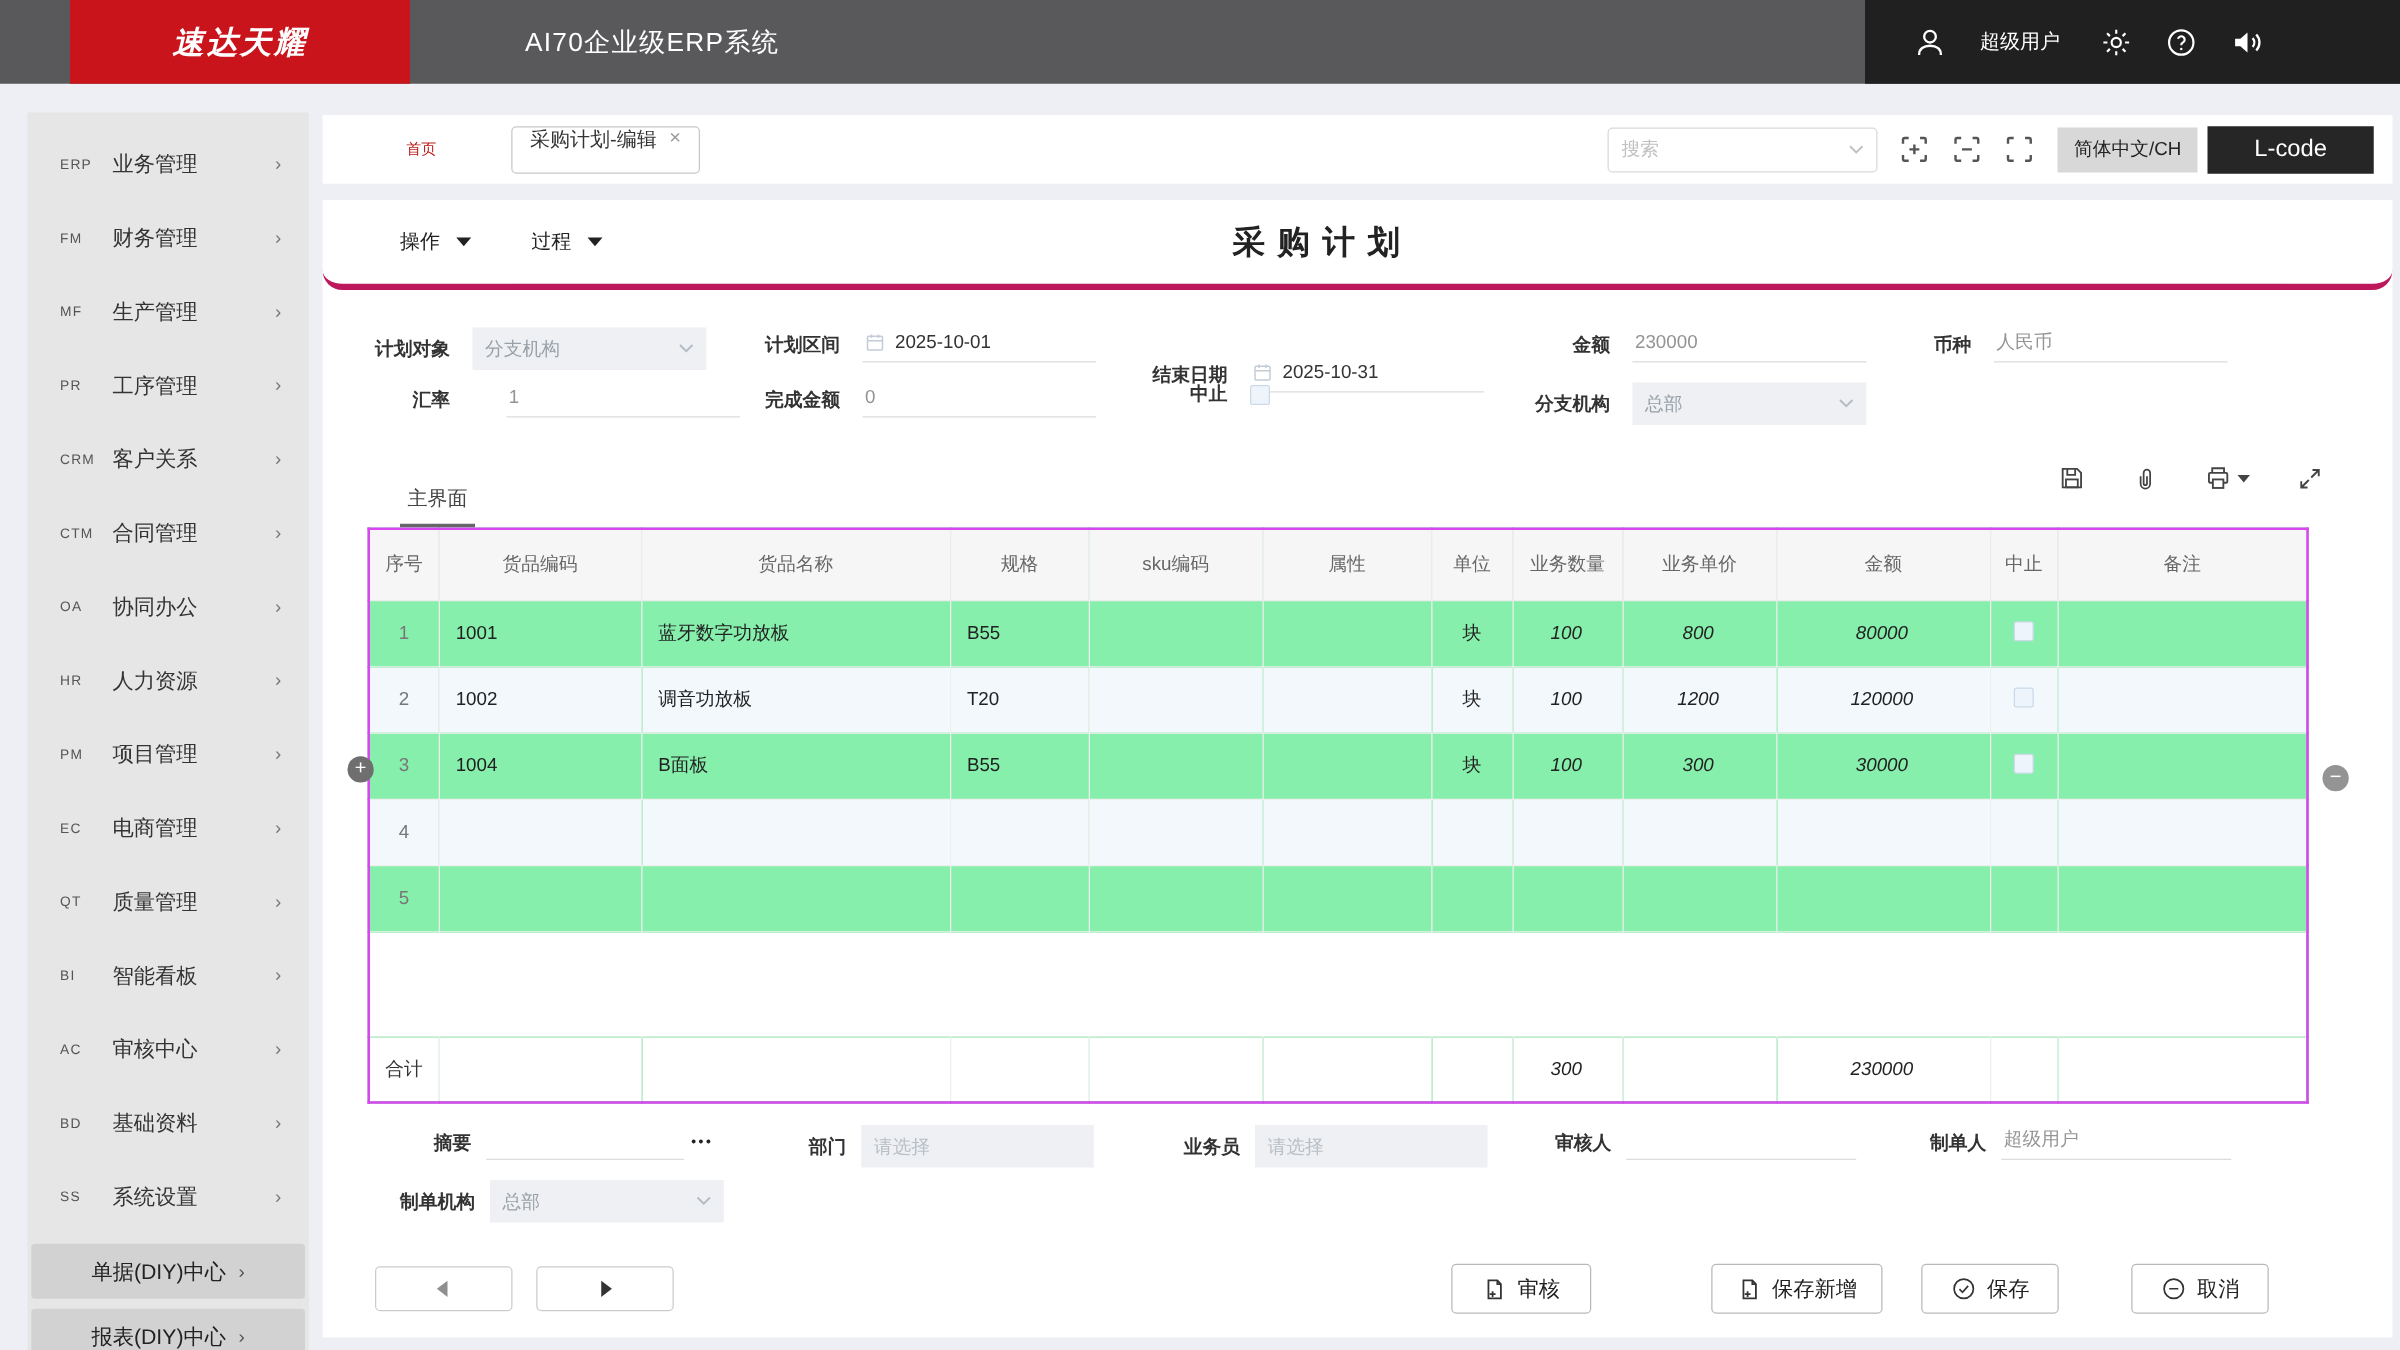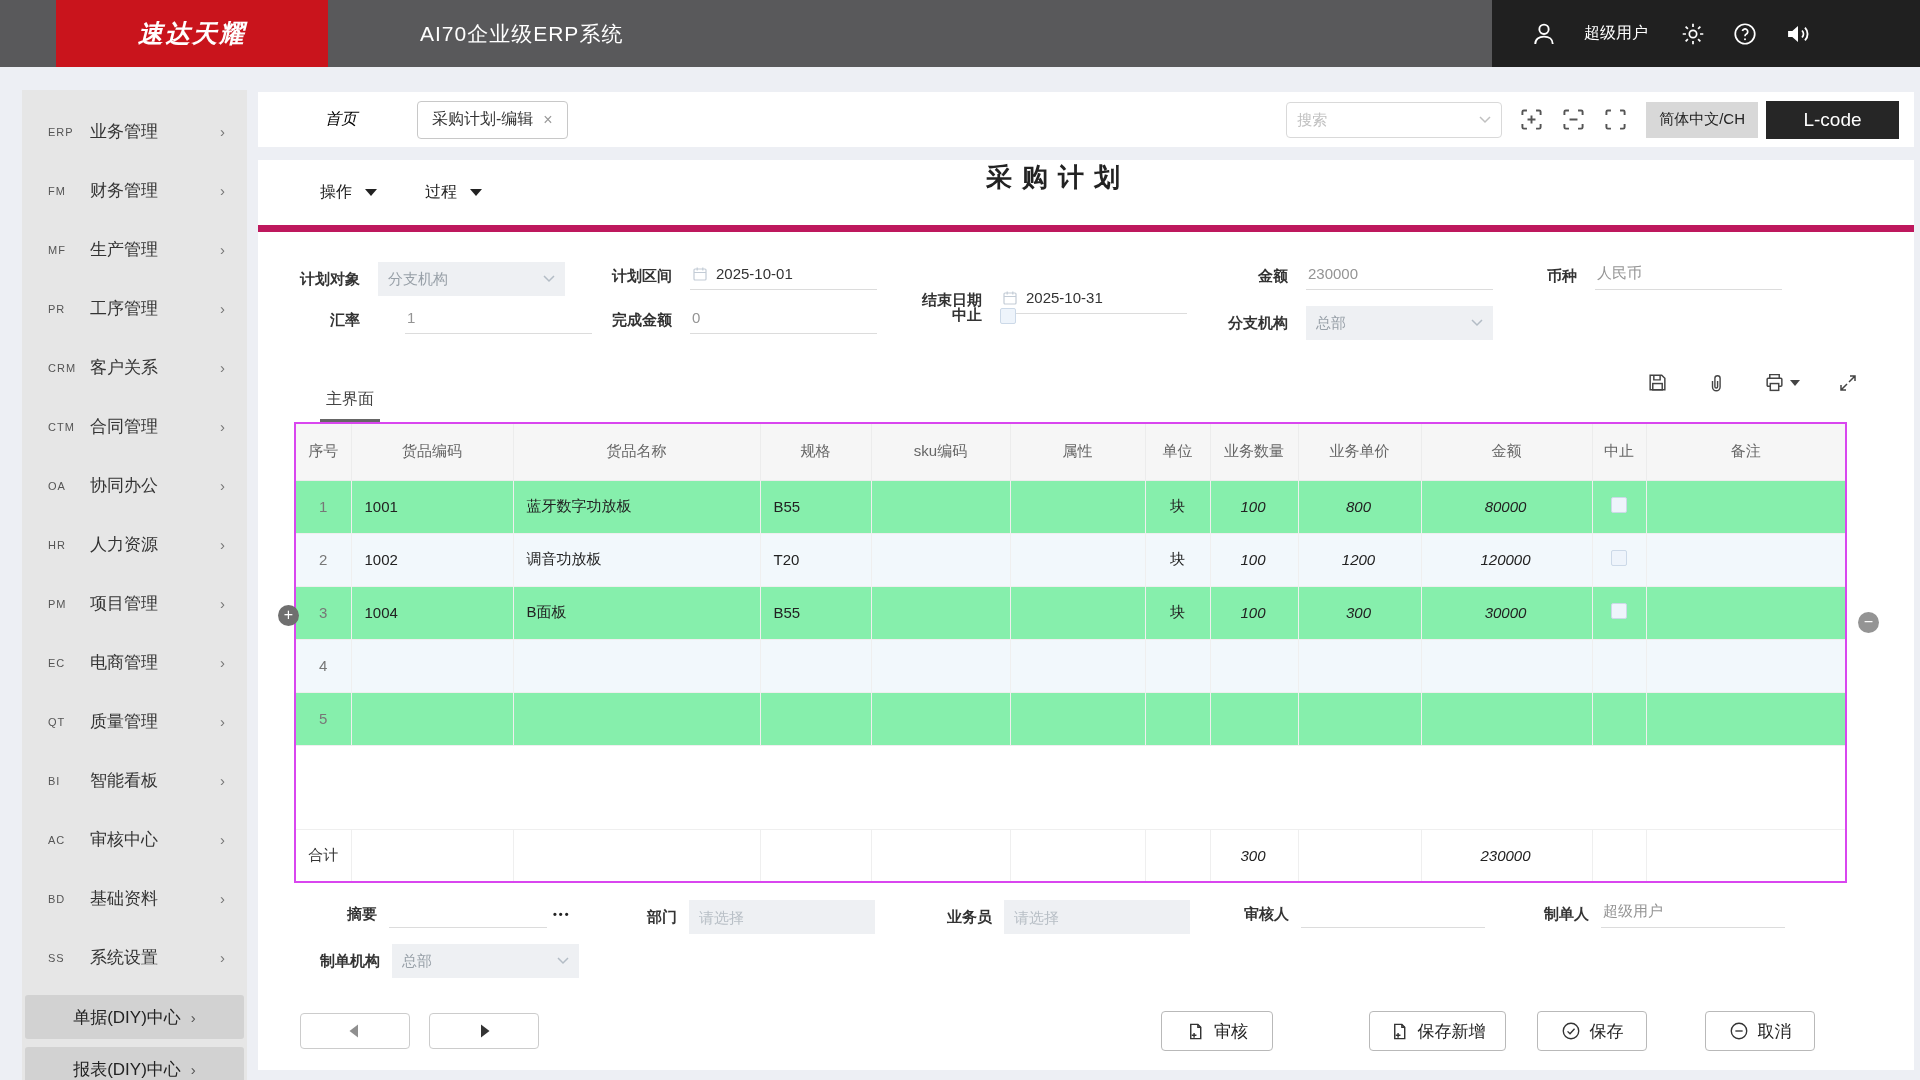--- a/index.html
+++ b/index.html
@@ -26,38 +26,38 @@
   .side-item .lbl { flex:1; font-size:17px; color:#333; margin-left:6px; }
   .side-item .chev { color:#777; font-size:15px; }
   .diy-btn { margin:8px 3px 0 3px; height:44px; background:#d2d2d2; border-radius:3px; display:flex; align-items:center;
              justify-content:center; gap:10px; font-size:17px; color:#222; cursor:pointer; }
   .diy-btn .chev { color:#555; font-size:15px; }
 
   .content { flex:1; position:relative; }
 
   
   .tabbar { margin:25px 6px 0 0; height:55px; background:#fff; display:flex; align-items:center; padding:0 15px 0 67px; }
-  .tab-home { font-size:16px; color:#000000; cursor:pointer;font-style:italic; }
+  .tab-home { font-size:12px; color:#b91c1c; cursor:pointer; }
   .tab-box { margin-left:60px; height:38px; border:1px solid #c8c8c8; border-radius:4px; background:#fff;
-             display:flex; align-items:center; padding:0 14px; gap:10px; font-size:16px; color:#333; cursor:pointer; }
+             display:flex; align-items:flex-start; padding:0 14px; gap:10px; font-size:16px; color:#333; cursor:pointer; }
   .tab-box .x { color:#999; font-size:16px; cursor:pointer; }
   .search { margin-left:auto; width:216px; height:36px; border:1px solid #d9d9d9; border-radius:4px;
             display:flex; align-items:center; padding:0 10px; gap:6px; }
   .search input { border:none; outline:none; flex:1; font-size:15px; color:#333; background:transparent; min-width:0; }
   .search input::placeholder { color:#c0c0c0; }
   .bico { margin-left:17px; cursor:pointer; }
   .lang-btn { margin-left:18px; height:36px; padding:0 13px; background:#d8d8d8; border:none; font-size:15px; color:#222; cursor:pointer;
               font-family:inherit; }
   .lcode-btn { margin-left:8px; height:38px; width:133px; background:#262626; border:none; color:#fff; font-size:19px; cursor:pointer;
                font-family:inherit; }
 
   
   .card { position:relative; margin:13px 6px 0 0; height:910px; background:#fff; }
 
-  .doc-toolbar { display:flex; height:72px; border-bottom:7px solid #be185d; padding:0 56px 0 62px; position:relative; }
+  .doc-toolbar { display:flex; align-items:center; height:72px; border-bottom:5px solid #be185d; padding:0 56px 0 62px; position:relative;border-radius:16px; }
   .menu { display:flex; align-items:center; gap:13px; font-size:16px; color:#222; cursor:pointer; }
   .menu + .menu { margin-left:48px; }
   .caret { width:0; height:0; border-left:6px solid transparent; border-right:6px solid transparent; border-top:7px solid #222; }
   .doc-title { position:absolute; left:690px; width:220px; text-align:center; font-size:26px; font-weight:600; letter-spacing:10px; color:#222; }
   .doc-meta { margin-left:auto; display:flex; align-items:center; }
   .flabel { font-size:15px; font-weight:600; color:#333; }
   .ul { border:none; outline:none; border-bottom:1px solid #dcdcdc; background:transparent; font-size:15px; color:#333; padding:3px 2px 7px 2px; }
   .ul.gray { color:#949494; }
   .dmeta-date { width:118px; margin-left:6px; }
   .dmeta-no { width:150px; margin-left:12px; }

